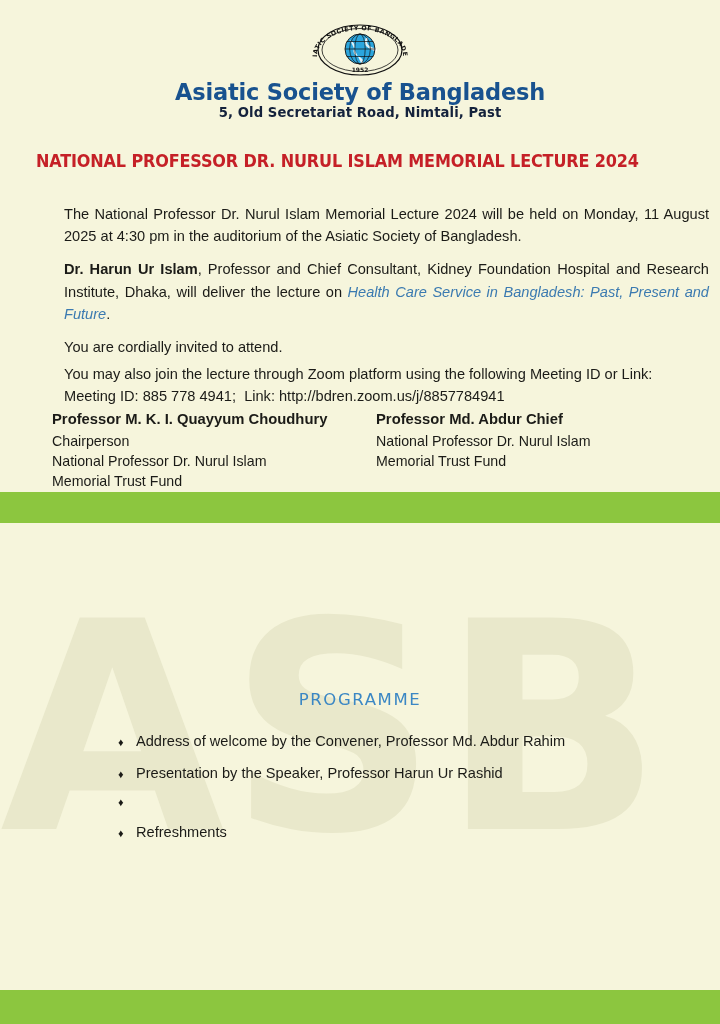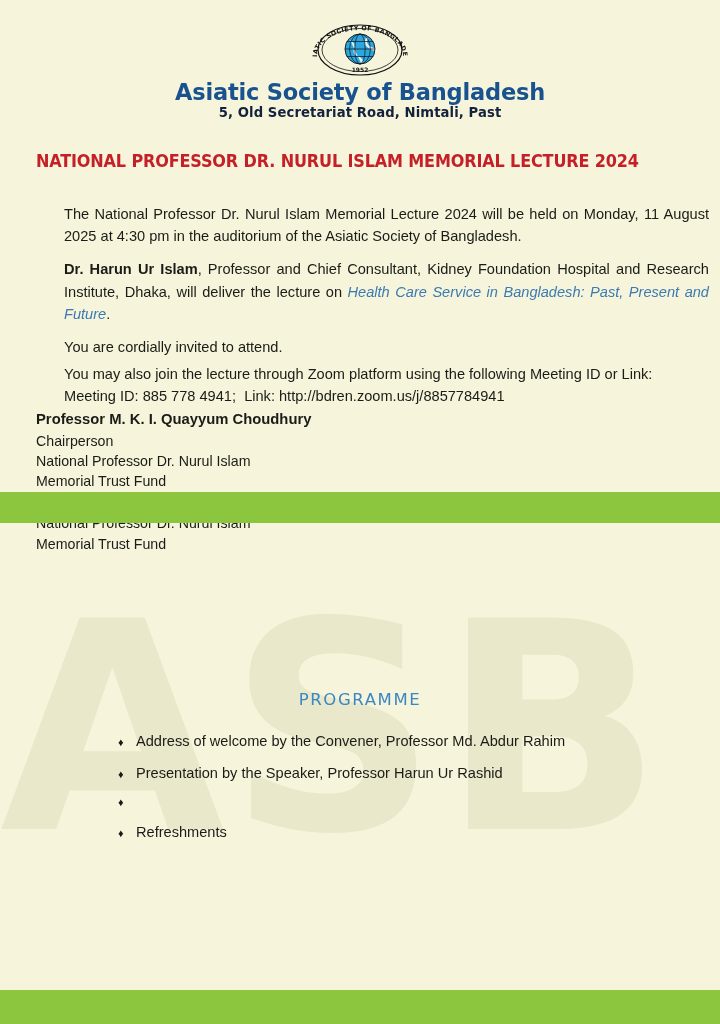--- a/index.html
+++ b/index.html
@@ -88,24 +88,23 @@
   .b { font-weight: bold; }
   .lec-title {
     color: #3b7ab0;
     font-style: italic;
   }
 
   
   .signatures {
     position: absolute;
     top: 409px;
-    left: 36px;
+    left: 52px;
     width: 648px;
     display: flex;
-    flex-direction: column;
   }
   .sig-col {
     width: 358px;
     font-size: 14.2px;
     line-height: 1.42;
     color: #1b1b17;
   }
   .sig-name {
     font-weight: bold;
     font-size: 14.8px;

